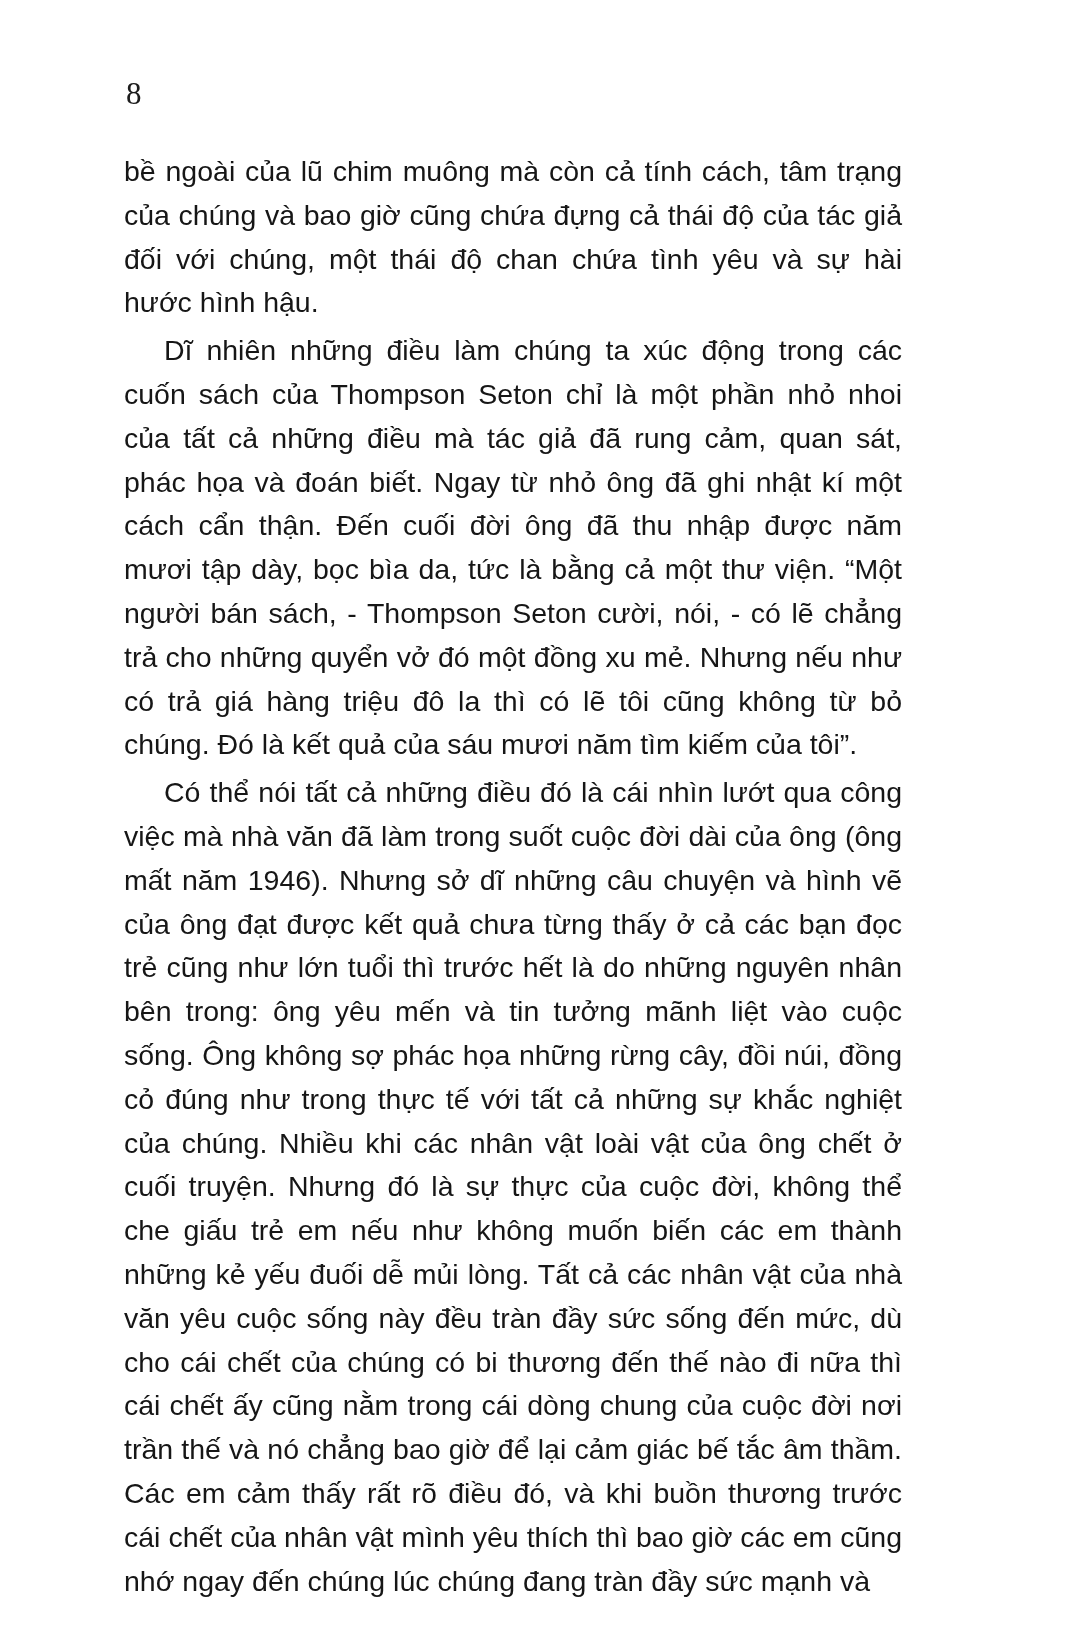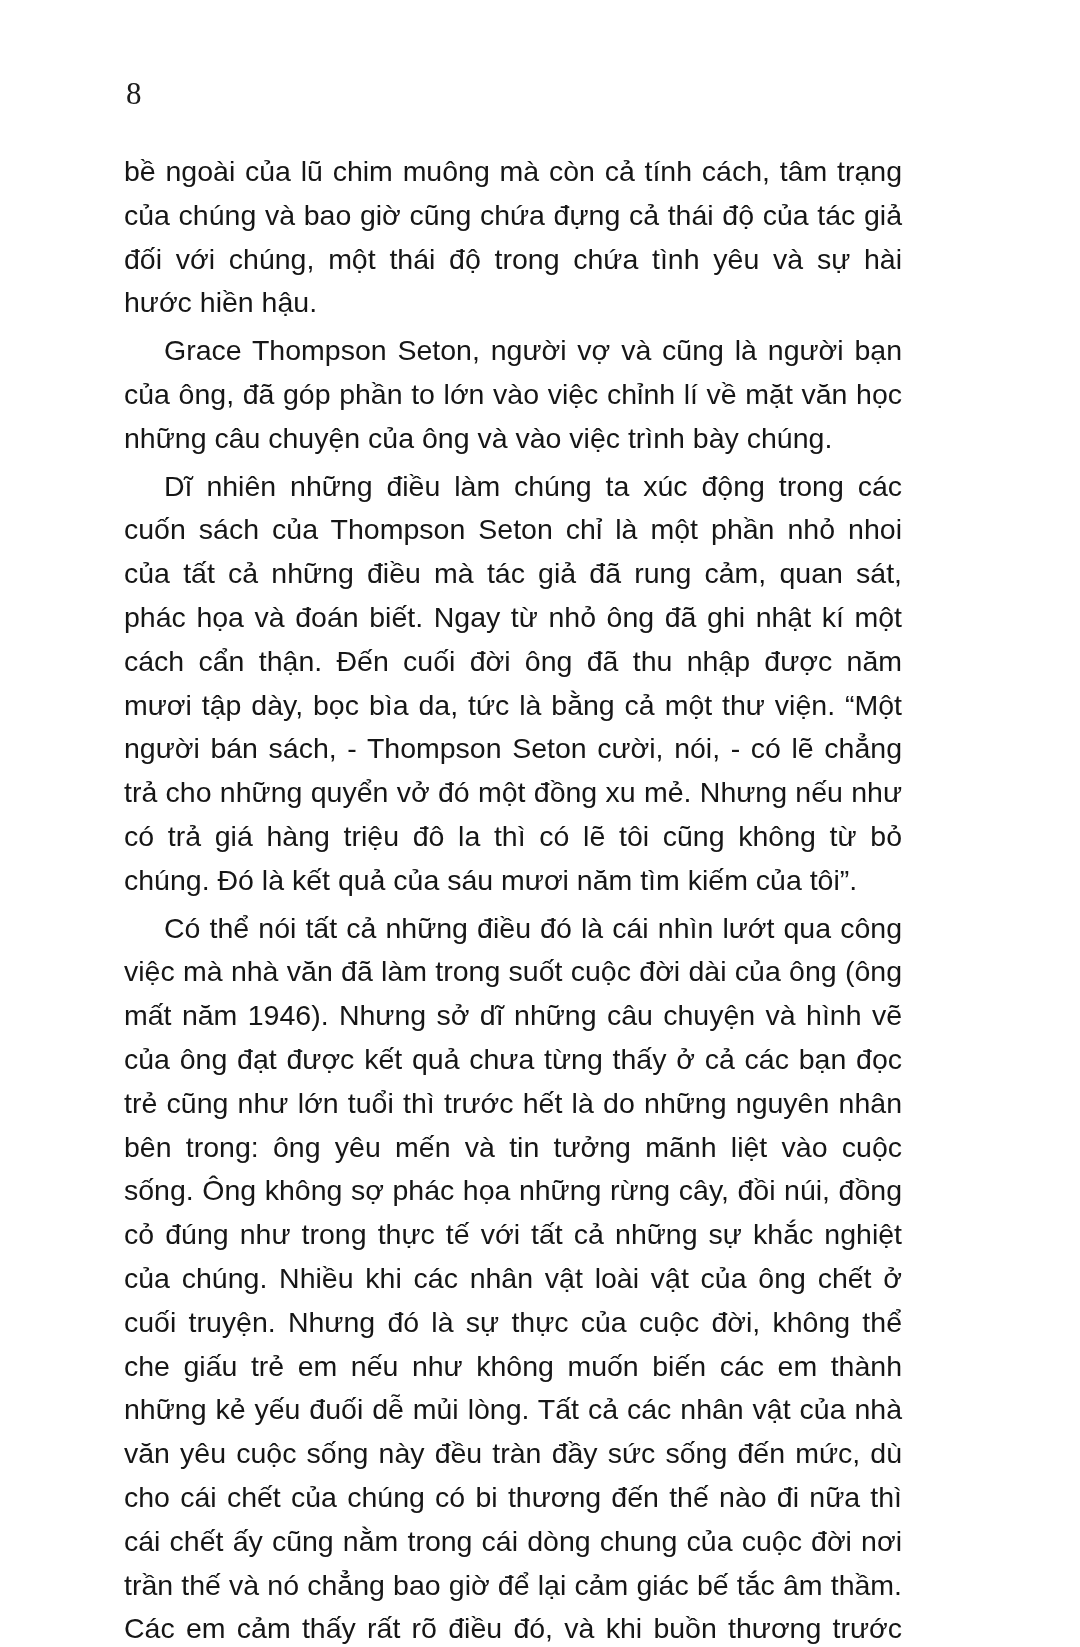--- a/index.html
+++ b/index.html
@@ -43,18 +43,17 @@
     text-indent: 40px;
   }
 </style>
 </head>
 <body>
 
 <div class="page">
   <div class="page-number">8</div>
 
   <div class="text-block">
-    <p>bề ngoài của lũ chim muông mà còn cả tính cách, tâm trạng của chúng và bao giờ cũng chứa đựng cả thái độ của tác giả đối với chúng, một thái độ trong chứa tình yêu và sự hài hước hiền hậu.</p>
-    <p class="indent">Grace Thompson Seton, người vợ và cũng là người bạn của ông, đã góp phần to lớn vào việc chỉnh lí về mặt văn học những câu chuyện của ông và vào việc trình bày chúng.</p>
+    <p>bề ngoài của lũ chim muông mà còn cả tính cách, tâm trạng của chúng và bao giờ cũng chứa đựng cả thái độ của tác giả đối với chúng, một thái độ chan chứa tình yêu và sự hài hước hình hậu.</p>
     <p class="indent">Dĩ nhiên những điều làm chúng ta xúc động trong các cuốn sách của Thompson Seton chỉ là một phần nhỏ nhoi của tất cả những điều mà tác giả đã rung cảm, quan sát, phác họa và đoán biết. Ngay từ nhỏ ông đã ghi nhật kí một cách cẩn thận. Đến cuối đời ông đã thu nhập được năm mươi tập dày, bọc bìa da, tức là bằng cả một thư viện. “Một người bán sách, - Thompson Seton cười, nói, - có lẽ chẳng trả cho những quyển vở đó một đồng xu mẻ. Nhưng nếu như có trả giá hàng triệu đô la thì có lẽ tôi cũng không từ bỏ chúng. Đó là kết quả của sáu mươi năm tìm kiếm của tôi”.</p>
     <p class="indent">Có thể nói tất cả những điều đó là cái nhìn lướt qua công việc mà nhà văn đã làm trong suốt cuộc đời dài của ông (ông mất năm 1946). Nhưng sở dĩ những câu chuyện và hình vẽ của ông đạt được kết quả chưa từng thấy ở cả các bạn đọc trẻ cũng như lớn tuổi thì trước hết là do những nguyên nhân bên trong: ông yêu mến và tin tưởng mãnh liệt vào cuộc sống. Ông không sợ phác họa những rừng cây, đồi núi, đồng cỏ đúng như trong thực tế với tất cả những sự khắc nghiệt của chúng. Nhiều khi các nhân vật loài vật của ông chết ở cuối truyện. Nhưng đó là sự thực của cuộc đời, không thể che giấu trẻ em nếu như không muốn biến các em thành những kẻ yếu đuối dễ mủi lòng. Tất cả các nhân vật của nhà văn yêu cuộc sống này đều tràn đầy sức sống đến mức, dù cho cái chết của chúng có bi thương đến thế nào đi nữa thì cái chết ấy cũng nằm trong cái dòng chung của cuộc đời nơi trần thế và nó chẳng bao giờ để lại cảm giác bế tắc âm thầm. Các em cảm thấy rất rõ điều đó, và khi buồn thương trước cái chết của nhân vật mình yêu thích thì bao giờ các em cũng nhớ ngay đến chúng lúc chúng đang tràn đầy sức mạnh và</p>
   </div>
 </div>
 
 </body></html>

